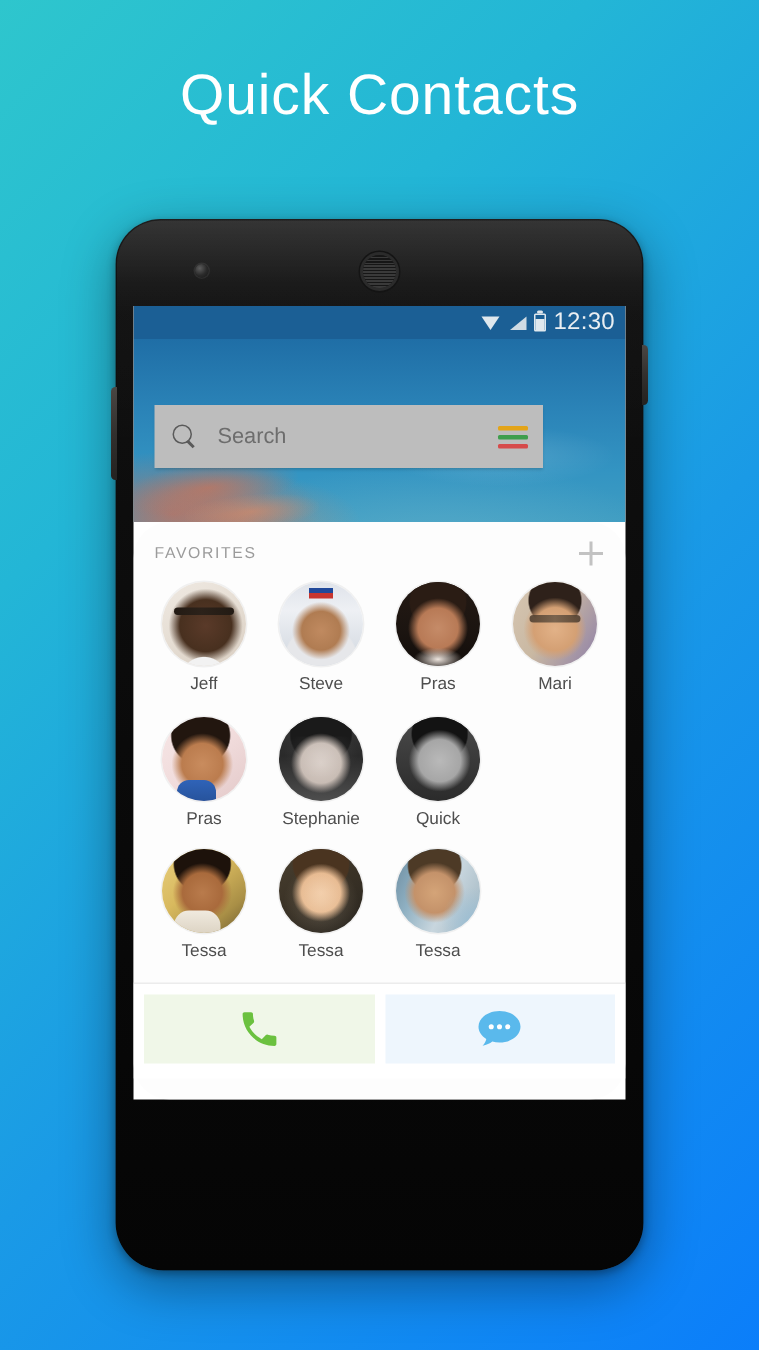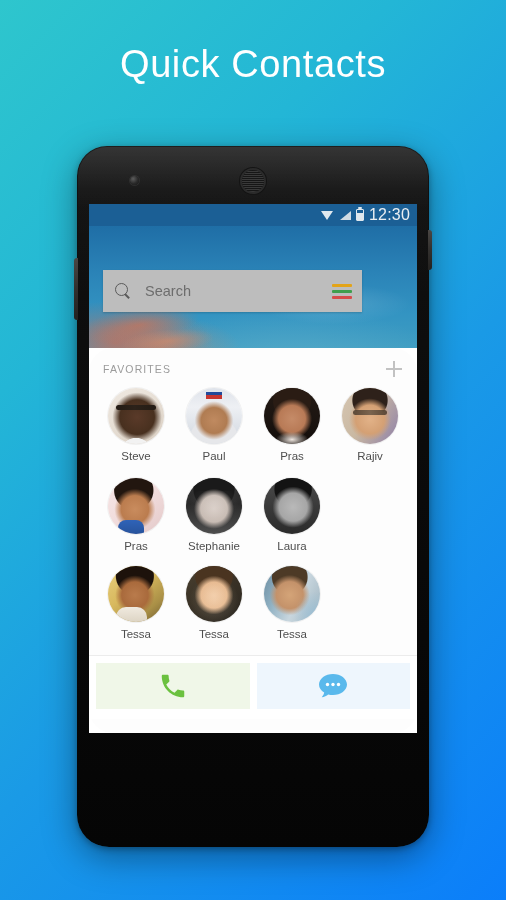--- a/index.html
+++ b/index.html
@@ -476,57 +476,57 @@
       <div id="sections-root">
           <div class="section-head">
             <div class="section-title">FAVORITES</div>
             <div class="ic-plus"></div>
           </div>
           <div class="grid">
             <div class="contact">
               <div class="avatar">
                 <div class="face f-steve"></div>
               </div>
+              <div class="contact-name">Jeff</div>
+            </div>
+            <div class="contact">
+              <div class="avatar">
+                <div class="face f-paul"></div>
+              </div>
               <div class="contact-name">Steve</div>
             </div>
             <div class="contact">
               <div class="avatar">
-                <div class="face f-paul"></div>
-              </div>
-              <div class="contact-name">Paul</div>
-            </div>
-            <div class="contact">
-              <div class="avatar">
                 <div class="face f-mari"></div>
               </div>
               <div class="contact-name">Pras</div>
             </div>
             <div class="contact">
               <div class="avatar">
                 <div class="face f-will"></div>
               </div>
-              <div class="contact-name">Rajiv</div>
+              <div class="contact-name">Mari</div>
             </div>
             <div class="contact">
               <div class="avatar">
                 <div class="face f-pras"></div>
               </div>
               <div class="contact-name">Pras</div>
             </div>
             <div class="contact">
               <div class="avatar">
                 <div class="face f-steph"></div>
               </div>
               <div class="contact-name">Stephanie</div>
             </div>
             <div class="contact">
               <div class="avatar">
                 <div class="face f-jeff"></div>
               </div>
-              <div class="contact-name">Laura</div>
+              <div class="contact-name">Quick</div>
             </div>
           </div>
           <div class="grid">
             <div class="contact">
               <div class="avatar">
                 <div class="face f-rajiv"></div>
               </div>
               <div class="contact-name">Tessa</div>
             </div>
             <div class="contact">

